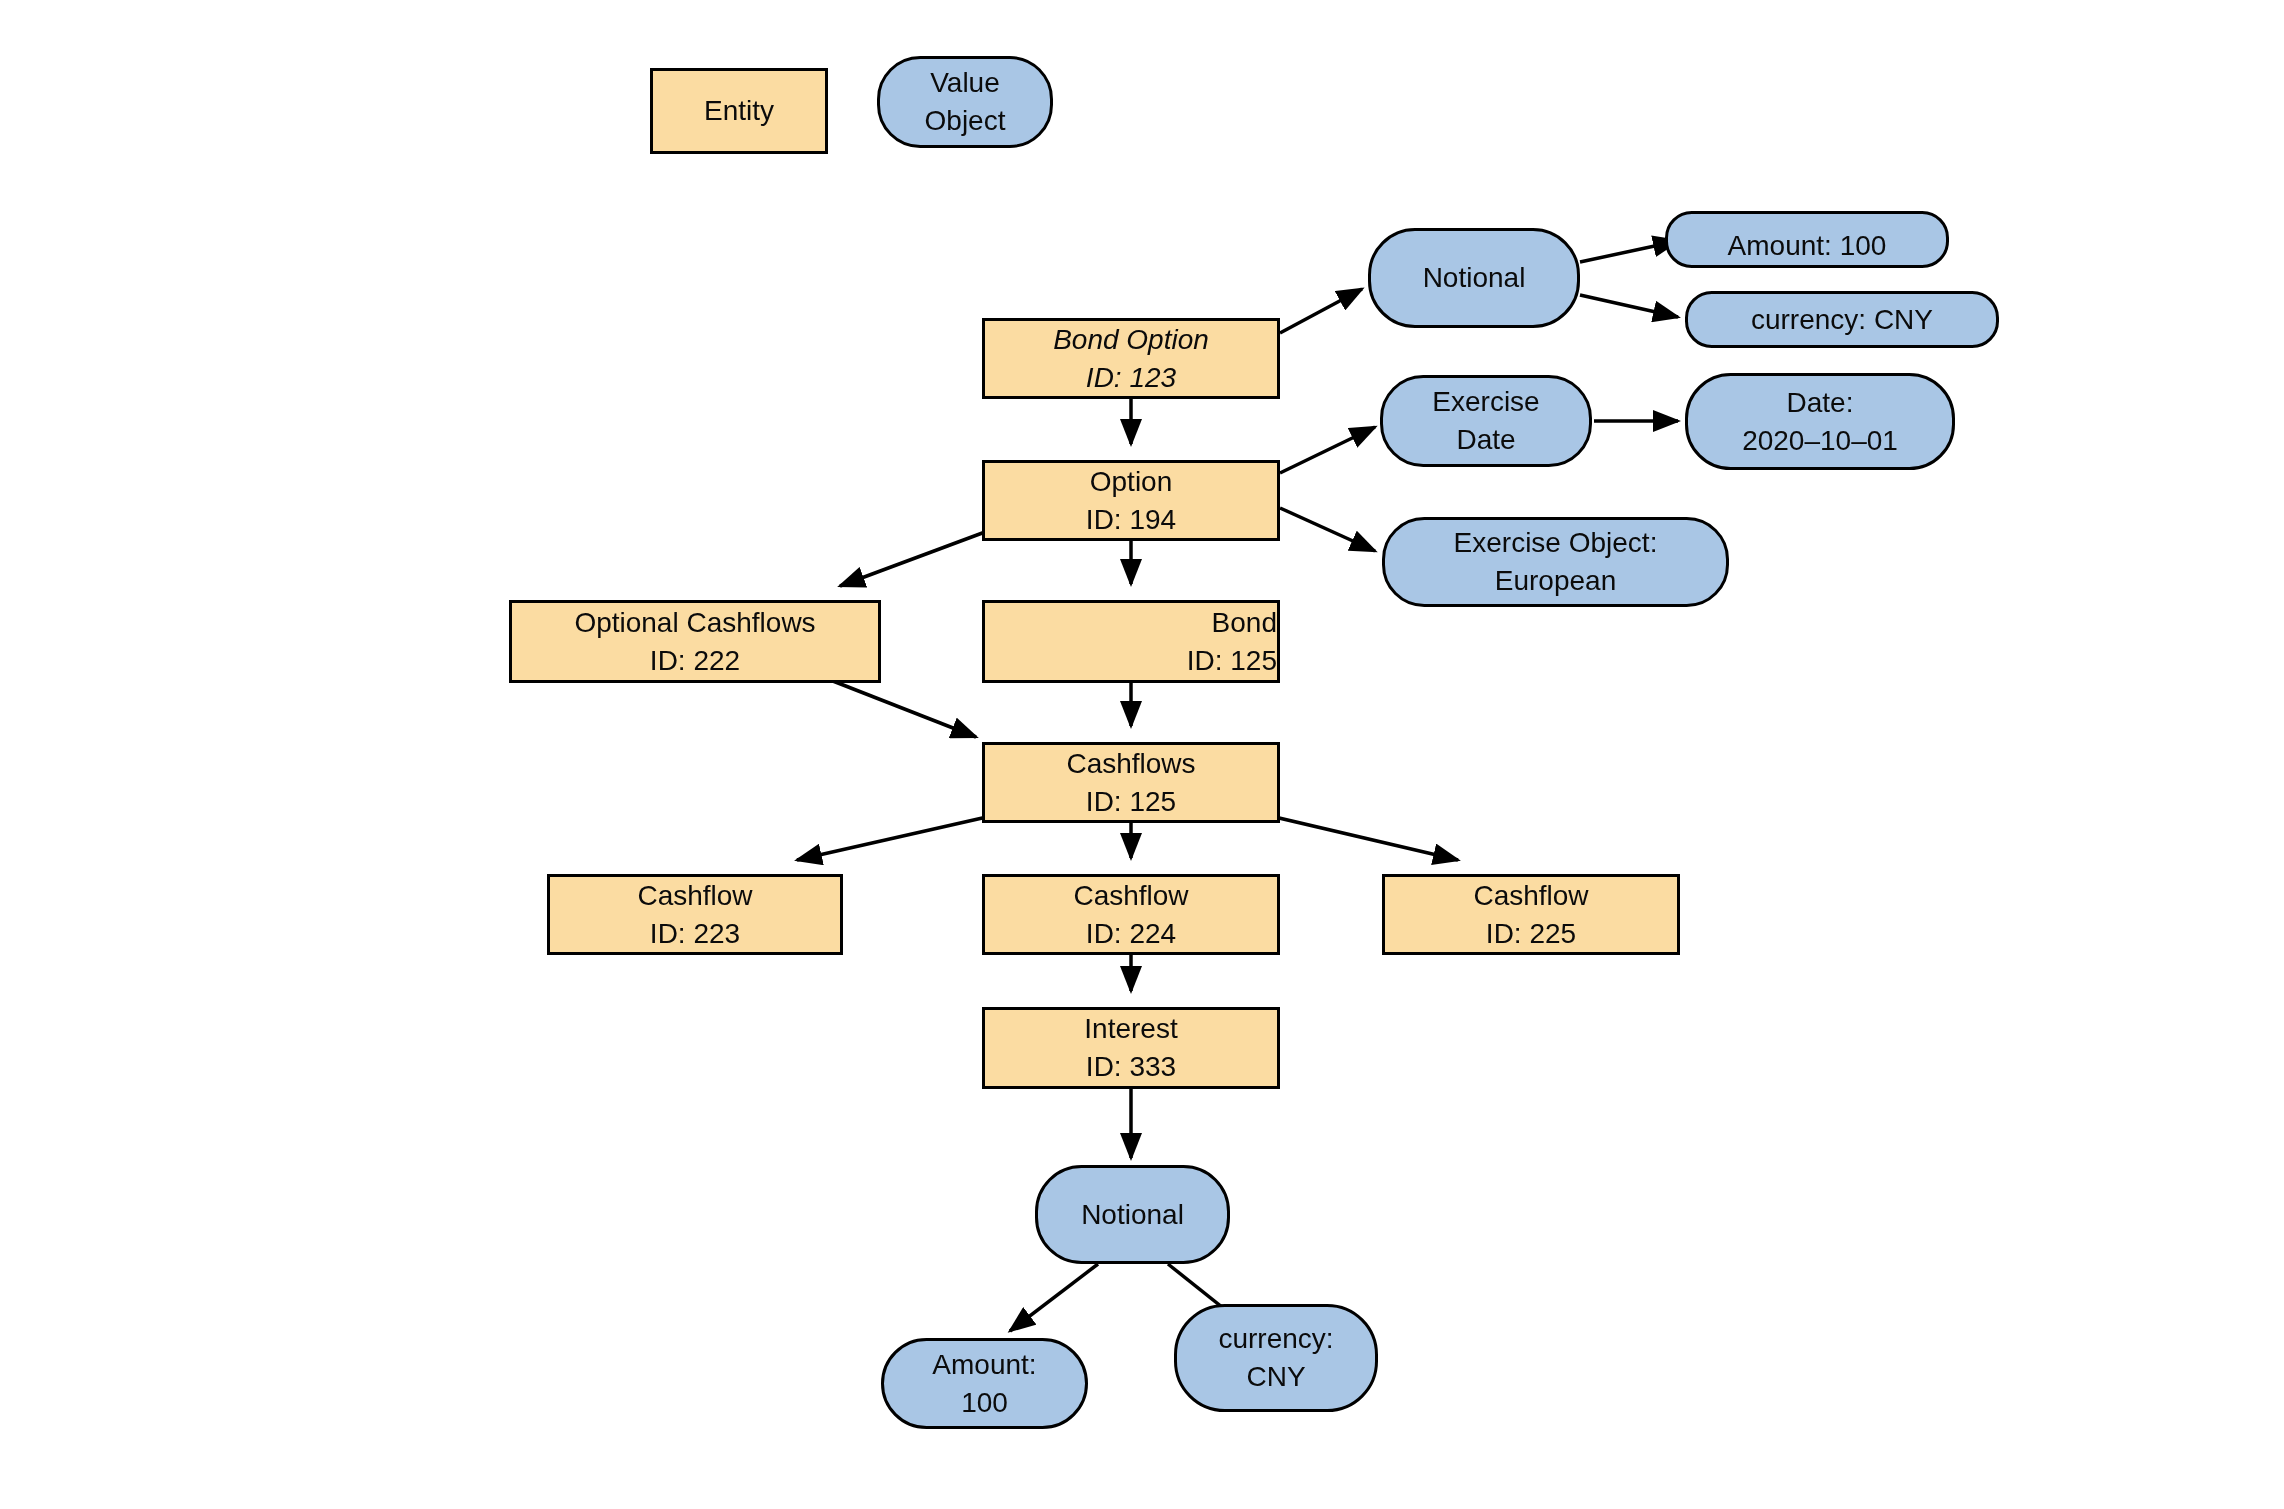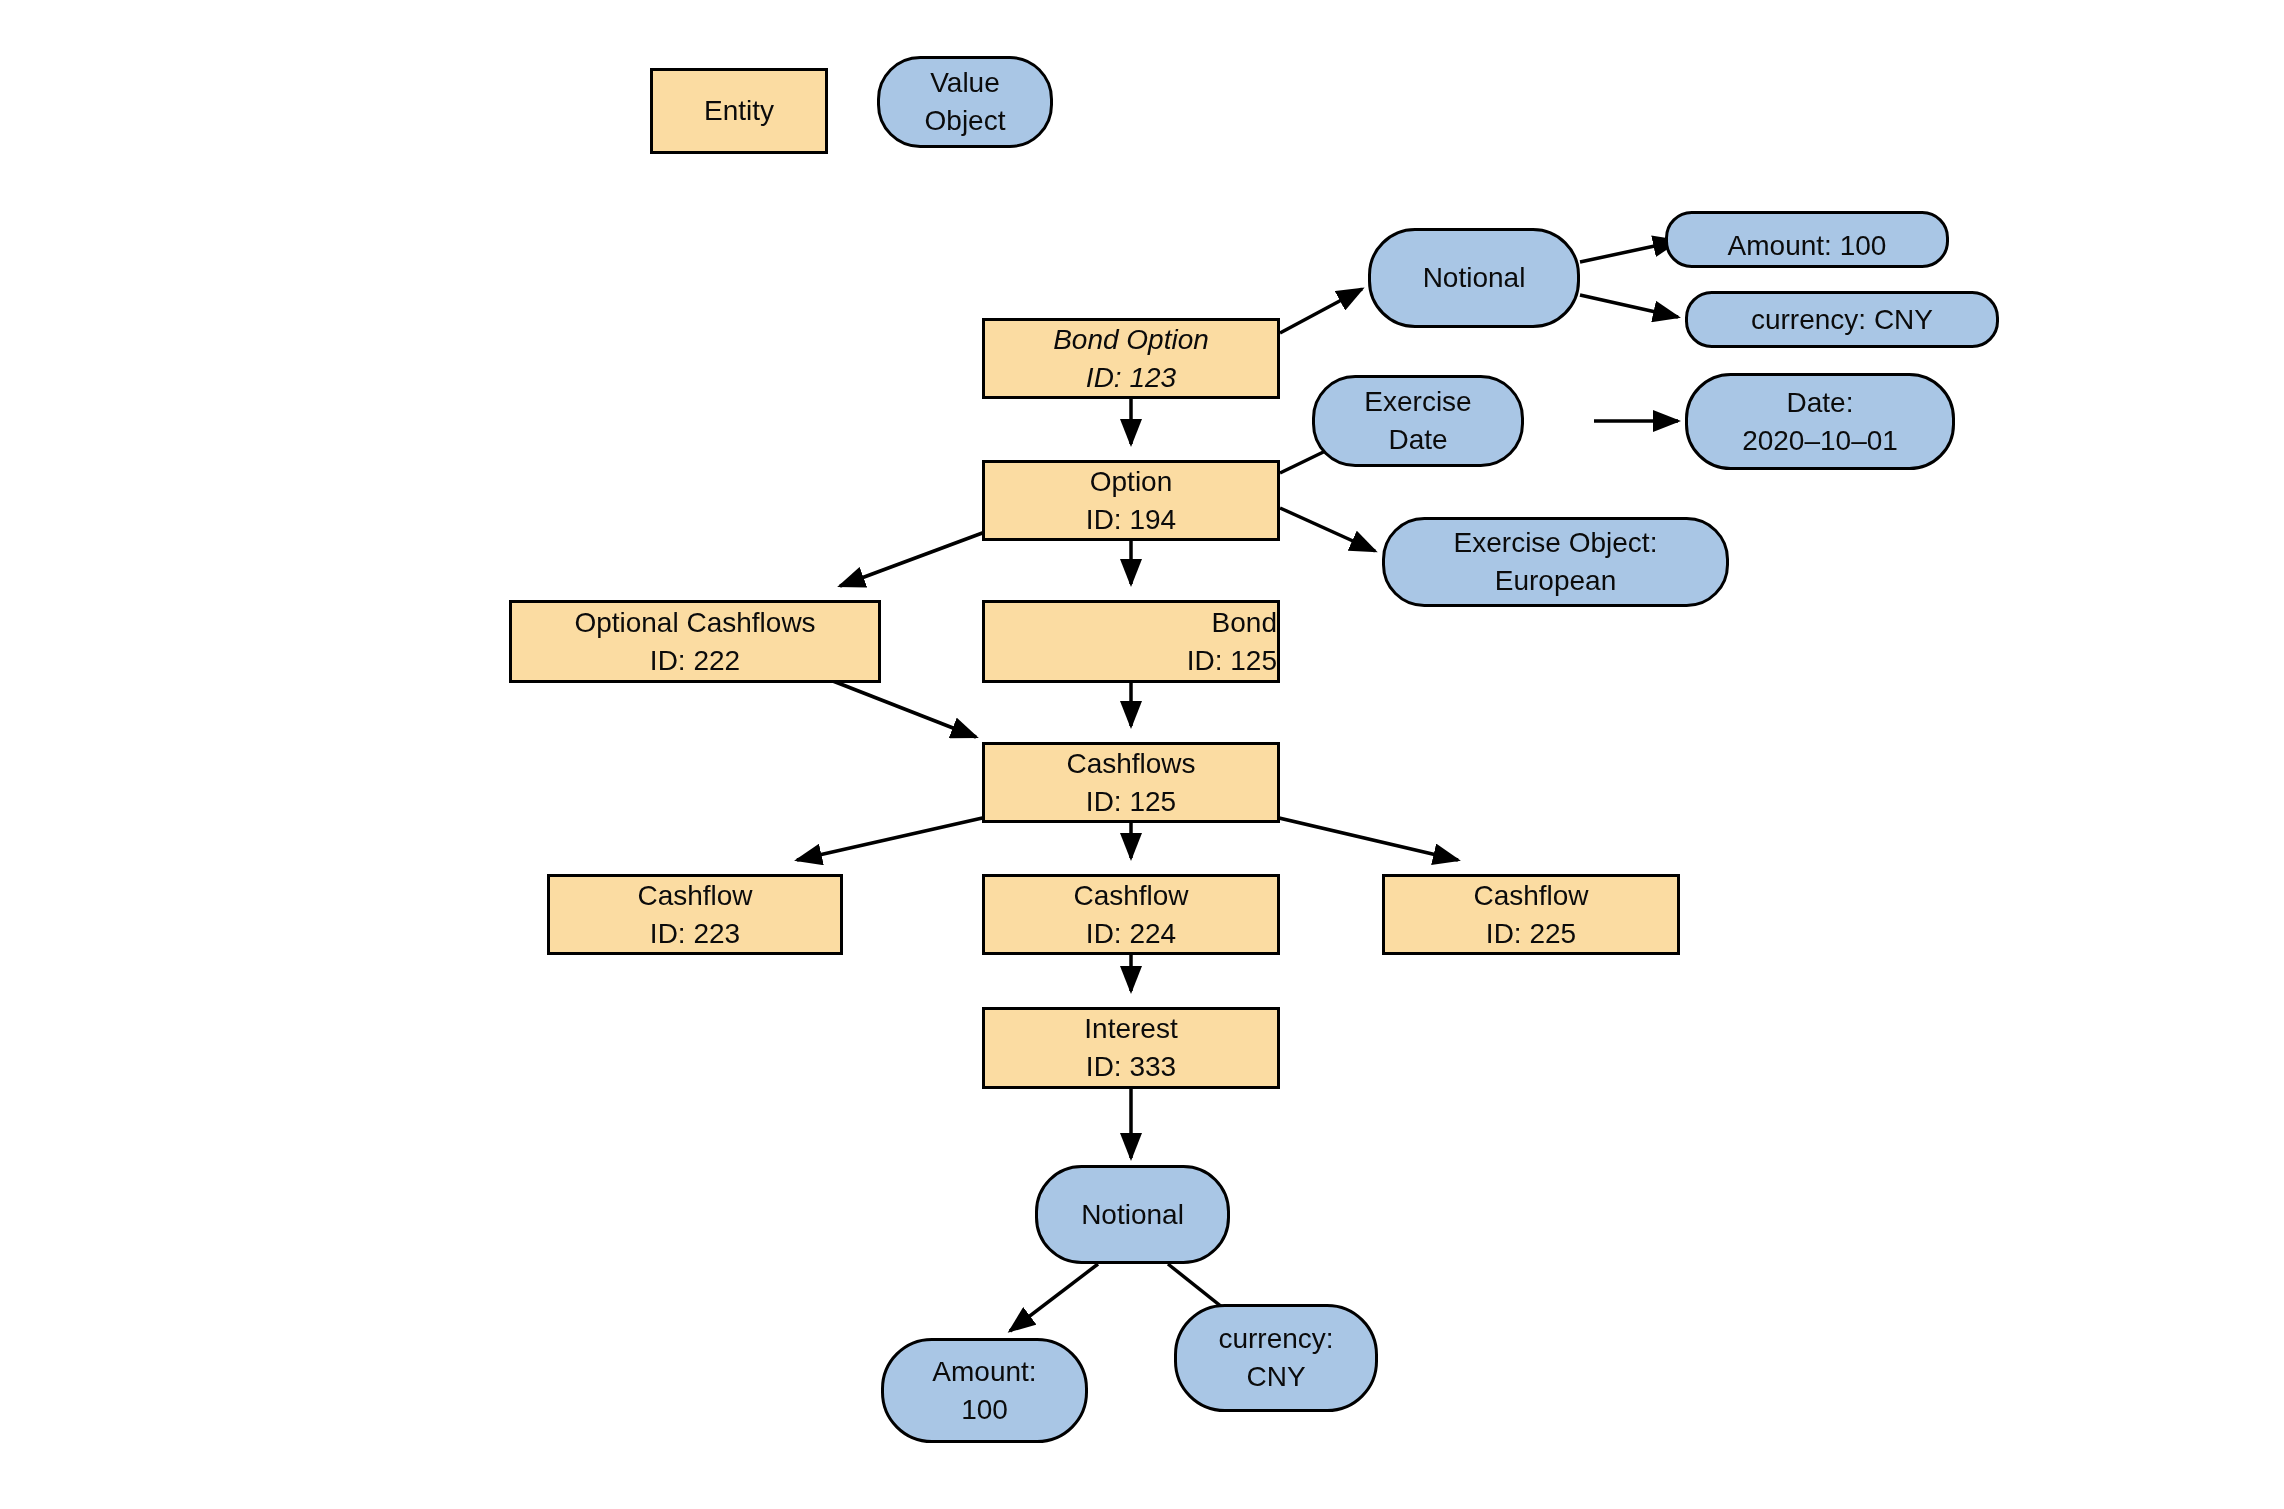--- a/index.html
+++ b/index.html
@@ -77,21 +77,21 @@
       </div>
       <div class="node value" style="left: 1368px; top: 228px; width: 212px; height: 100px; border-radius: 47px;">
         <span class="line">Notional</span>
       </div>
       <div class="node value" style="left: 1665px; top: 211px; width: 284px; height: 57px; border-radius: 26.79px; justify-content: flex-end;">
         <span class="line">Amount: 100</span>
       </div>
       <div class="node value" style="left: 1685px; top: 291px; width: 314px; height: 57px; border-radius: 26.79px;">
         <span class="line">currency: CNY</span>
       </div>
-      <div class="node value" style="left: 1312px; top: 375px; width: 212px; height: 92px; border-radius: 43.24px;">
+      <div class="node value" style="left: 1380px; top: 375px; width: 212px; height: 92px; border-radius: 43.24px;">
         <span class="line">Exercise</span>
         <span class="line">Date</span>
       </div>
       <div class="node value" style="left: 1685px; top: 373px; width: 270px; height: 97px; border-radius: 45.59px;">
         <span class="line">Date:</span>
         <span class="line">2020–10–01</span>
       </div>
       <div class="node entity" style="left: 982px; top: 451px; width: 298px; height: 81px;">
         <span class="line">Option</span>
         <span class="line">ID: 194</span>
@@ -124,21 +124,21 @@
         <span class="line">Cashflow</span>
         <span class="line">ID: 225</span>
       </div>
       <div class="node entity" style="left: 982px; top: 998px; width: 298px; height: 82px;">
         <span class="line">Interest</span>
         <span class="line">ID: 333</span>
       </div>
       <div class="node value" style="left: 1035px; top: 1165px; width: 195px; height: 99px; border-radius: 46.53px;">
         <span class="line">Notional</span>
       </div>
-      <div class="node value" style="left: 881px; top: 1338px; width: 207px; height: 105px; border-radius: 50.76px;">
+      <div class="node value" style="left: 881px; top: 1338px; width: 207px; height: 91px; border-radius: 50.76px;">
         <span class="line">Amount:</span>
         <span class="line">100</span>
       </div>
       <div class="node value" style="left: 1174px; top: 1304px; width: 204px; height: 108px; border-radius: 50.76px;">
         <span class="line">currency:</span>
         <span class="line">CNY</span>
       </div>
     </div>
 </div>
 

